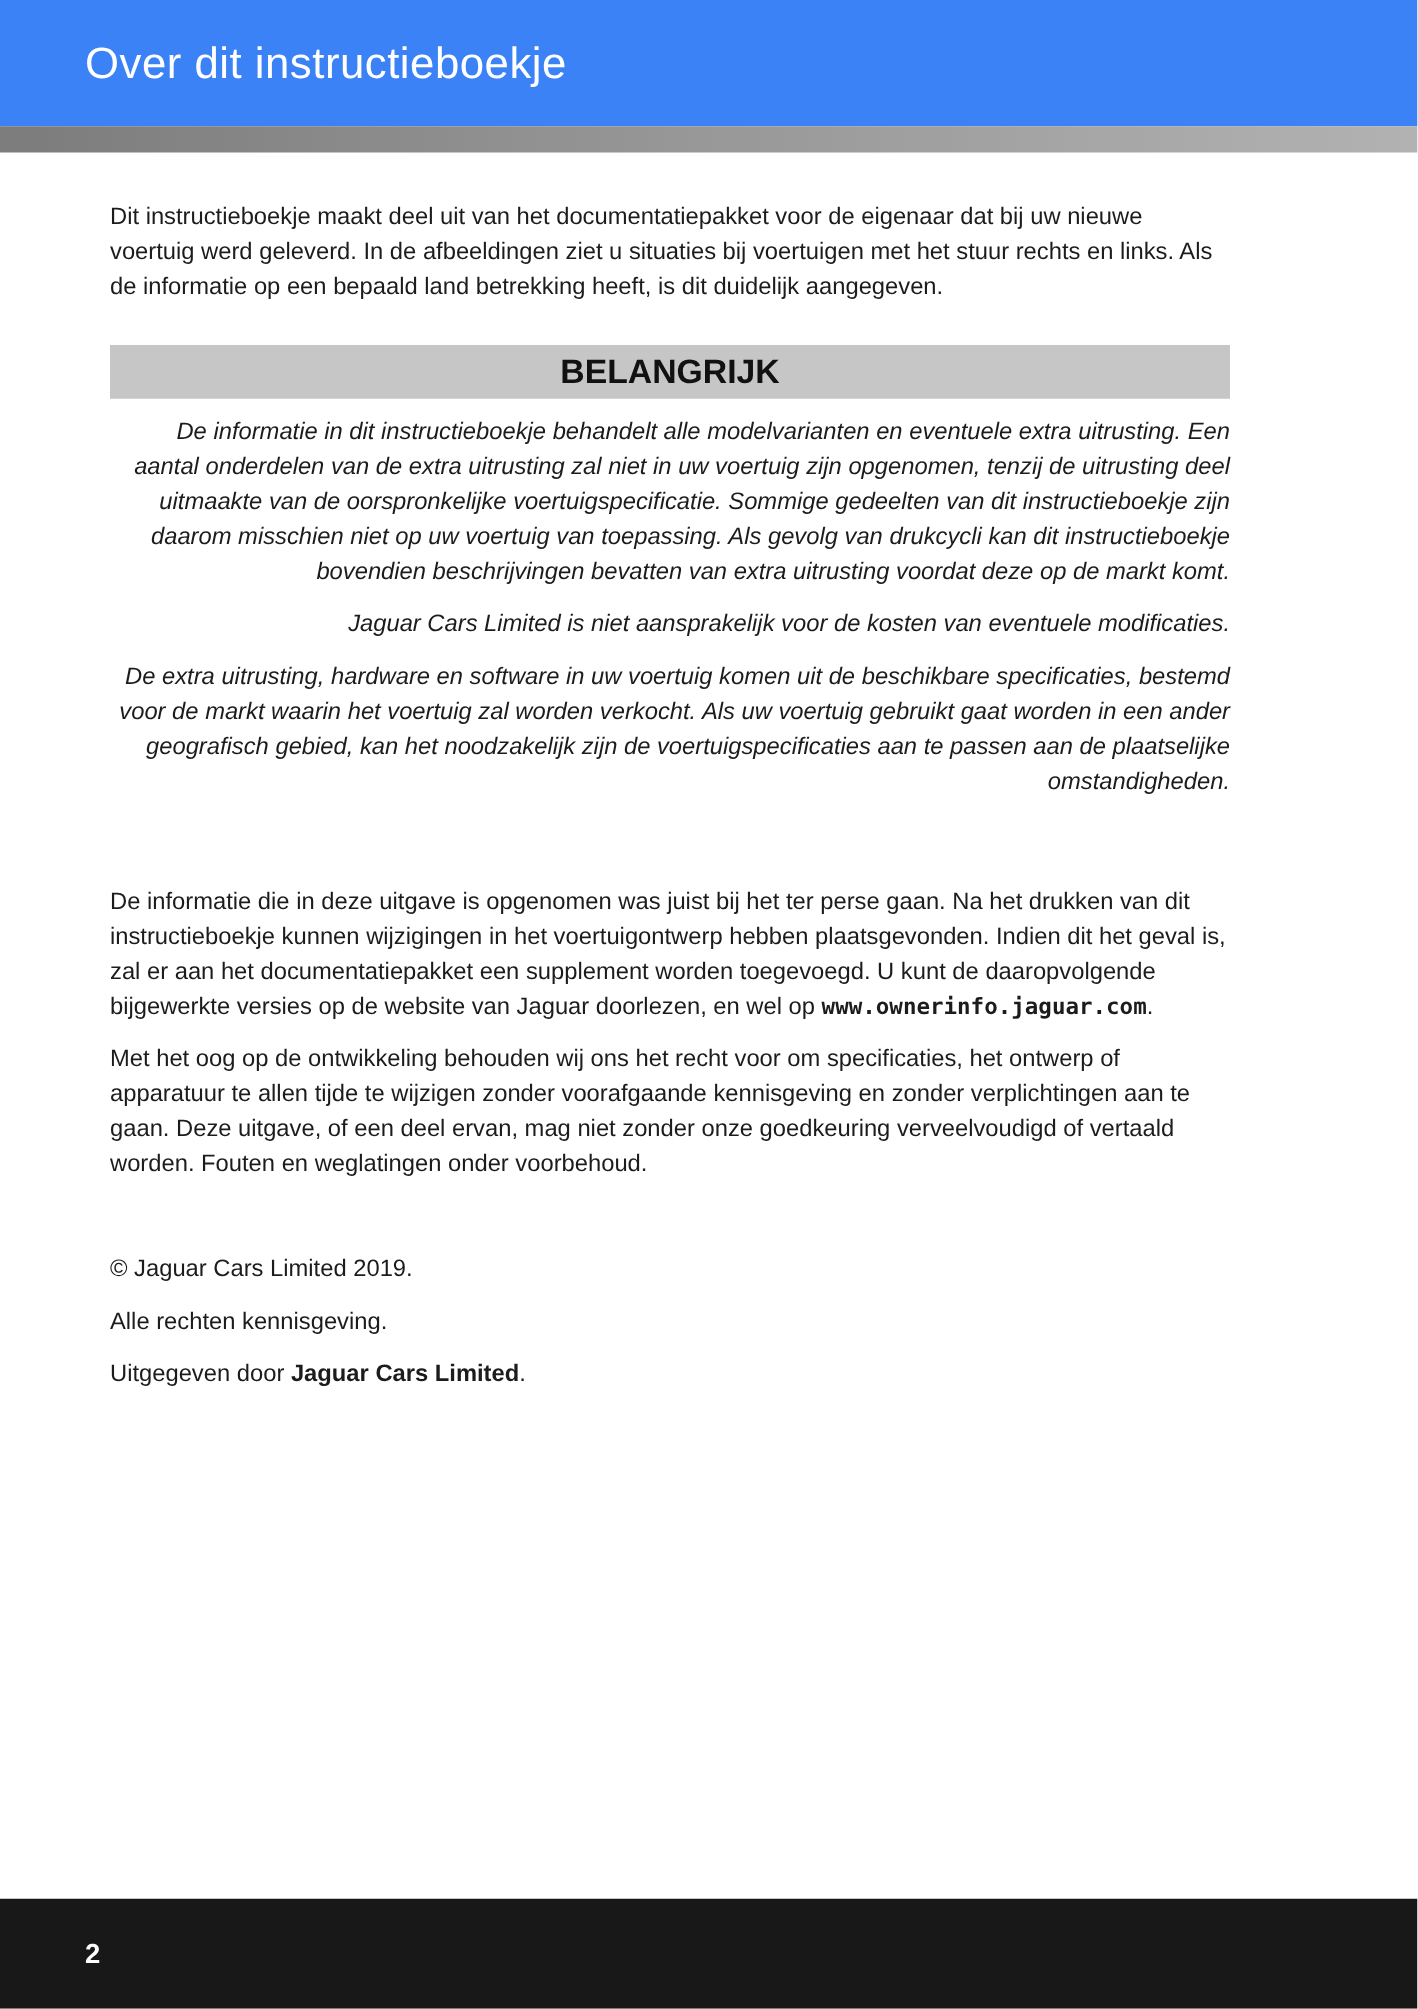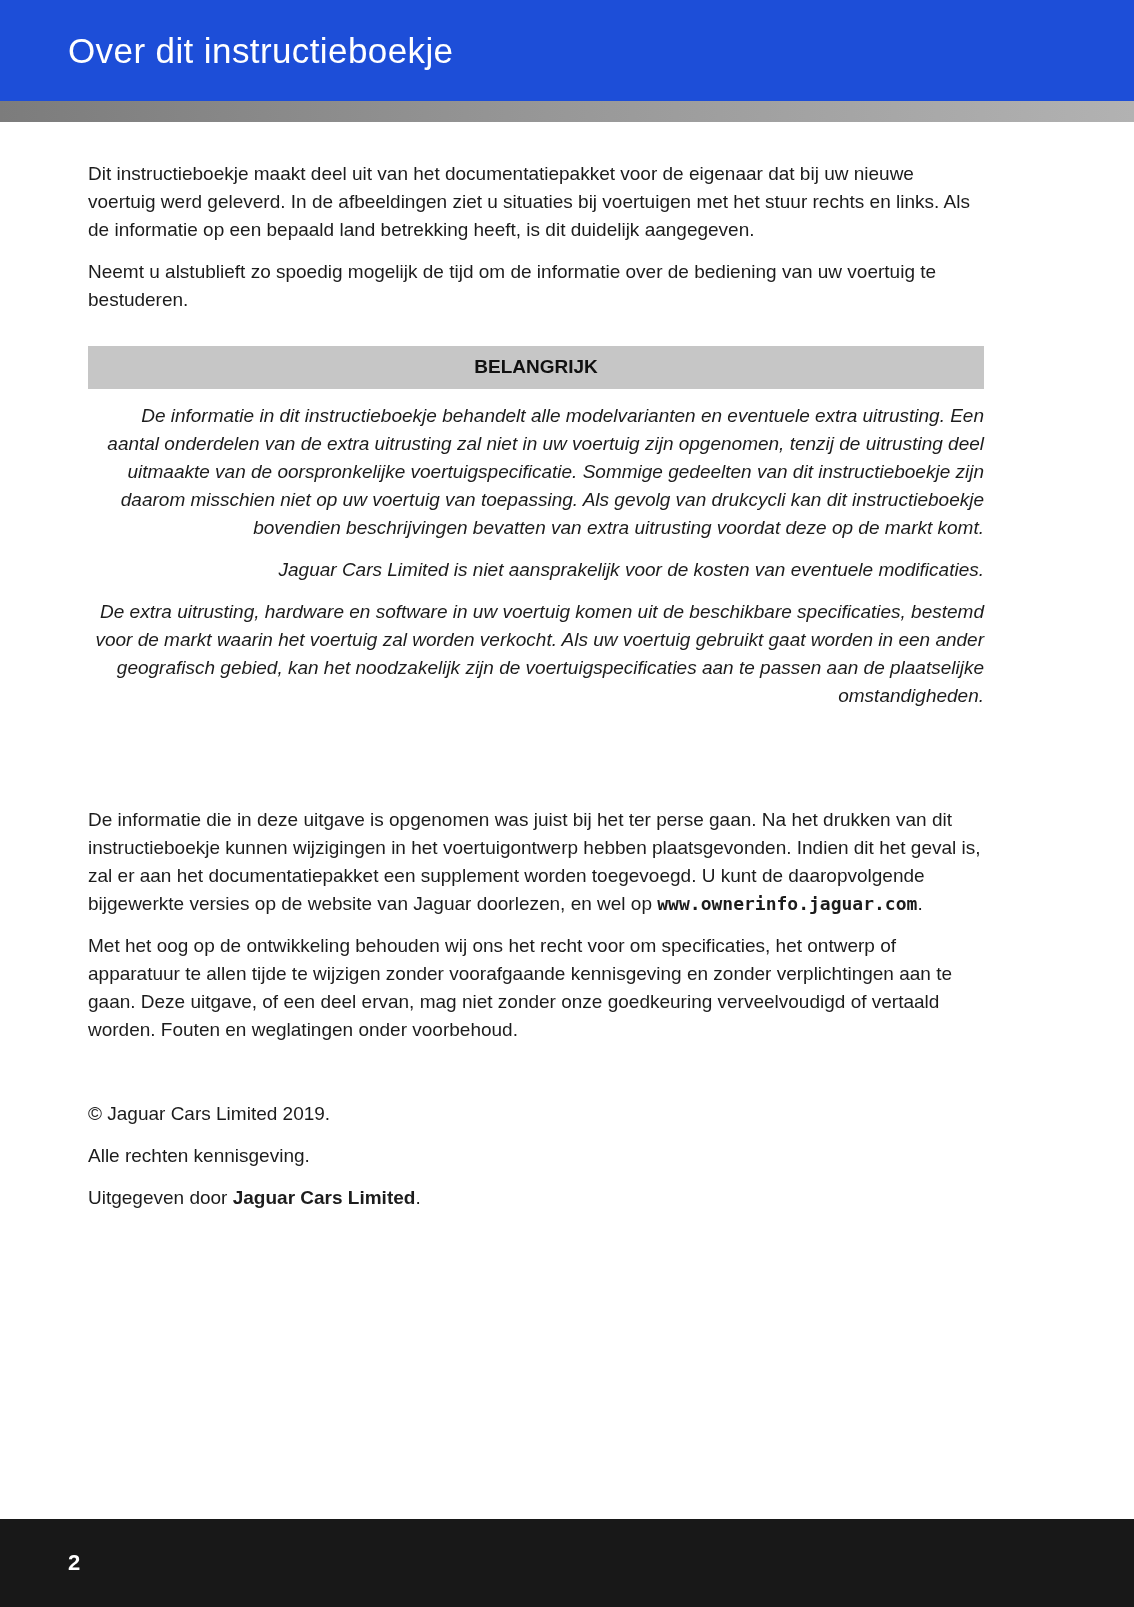--- a/index.html
+++ b/index.html
@@ -10,21 +10,21 @@
     background: #ffffff;
     color: #1c1c1c;
     font-family: "Liberation Sans", "DejaVu Sans", sans-serif;
     display: flex;
     flex-direction: column;
   }
 
   .header {
     flex: none;
     height: 101px;
-    background: #1d4ed8;
+    background: #3b82f6;
     display: flex;
     align-items: center;
     padding-left: 68px;
   }
   .header-title {
     color: #ffffff;
     font-size: 35px;
     font-weight: 400;
     letter-spacing: 0.4px;
   }
@@ -39,29 +39,29 @@
     padding: 38px 150px 0 88px;
     font-size: 19px;
     line-height: 28px;
   }
   .content p { margin: 0 0 14px 0; }
 
   .banner {
     background: #c6c6c6;
     color: #111111;
     font-weight: bold;
-    font-size: 19px;
+    font-size: 27px;
     text-align: center;
     padding: 7px 0 8px 0;
     margin: 32px 0 13px 0;
   }
 
   .italic-block p { font-style: italic; text-align: right; }
 
-  .second-block { margin-top: 96px; }
+  .second-block { margin-top: 68px; }
 
   .colophon { margin-top: 56px; }
   .colophon p { margin-bottom: 14px; }
 
   .bold { font-weight: bold; margin-top: 44px; }
   .mono-bold {
     font-family: "DejaVu Sans Mono", "Liberation Mono", monospace;
     font-weight: bold;
     font-size: 18px;
   }
@@ -85,21 +85,20 @@
 <body>
 
 <div class="header">
   <span class="header-title">Over dit instructieboekje</span>
 </div>
 <div class="header-strip"></div>
 
 <div class="content">
 
   <p>Dit instructieboekje maakt deel uit van het documentatiepakket voor de eigenaar dat bij uw nieuwe voertuig werd geleverd. In de afbeeldingen ziet u situaties bij voertuigen met het stuur rechts en links. Als de informatie op een bepaald land betrekking heeft, is dit duidelijk aangegeven.</p>
-  <p>Neemt u alstublieft zo spoedig mogelijk de tijd om de informatie over de bediening van uw voertuig te bestuderen.</p>
 
   <div class="banner">BELANGRIJK</div>
 
   <div class="italic-block">
     <p>De informatie in dit instructieboekje behandelt alle modelvarianten en eventuele extra uitrusting. Een aantal onderdelen van de extra uitrusting zal niet in uw voertuig zijn opgenomen, tenzij de uitrusting deel uitmaakte van de oorspronkelijke voertuigspecificatie. Sommige gedeelten van dit instructieboekje zijn daarom misschien niet op uw voertuig van toepassing. Als gevolg van drukcycli kan dit instructieboekje bovendien beschrijvingen bevatten van extra uitrusting voordat deze op de markt komt.</p>
     <p>Jaguar Cars Limited is niet aansprakelijk voor de kosten van eventuele modificaties.</p>
     <p>De extra uitrusting, hardware en software in uw voertuig komen uit de beschikbare specificaties, bestemd voor de markt waarin het voertuig zal worden verkocht. Als uw voertuig gebruikt gaat worden in een ander geografisch gebied, kan het noodzakelijk zijn de voertuigspecificaties aan te passen aan de plaatselijke omstandigheden.</p>
   </div>
 
   <div class="second-block">

